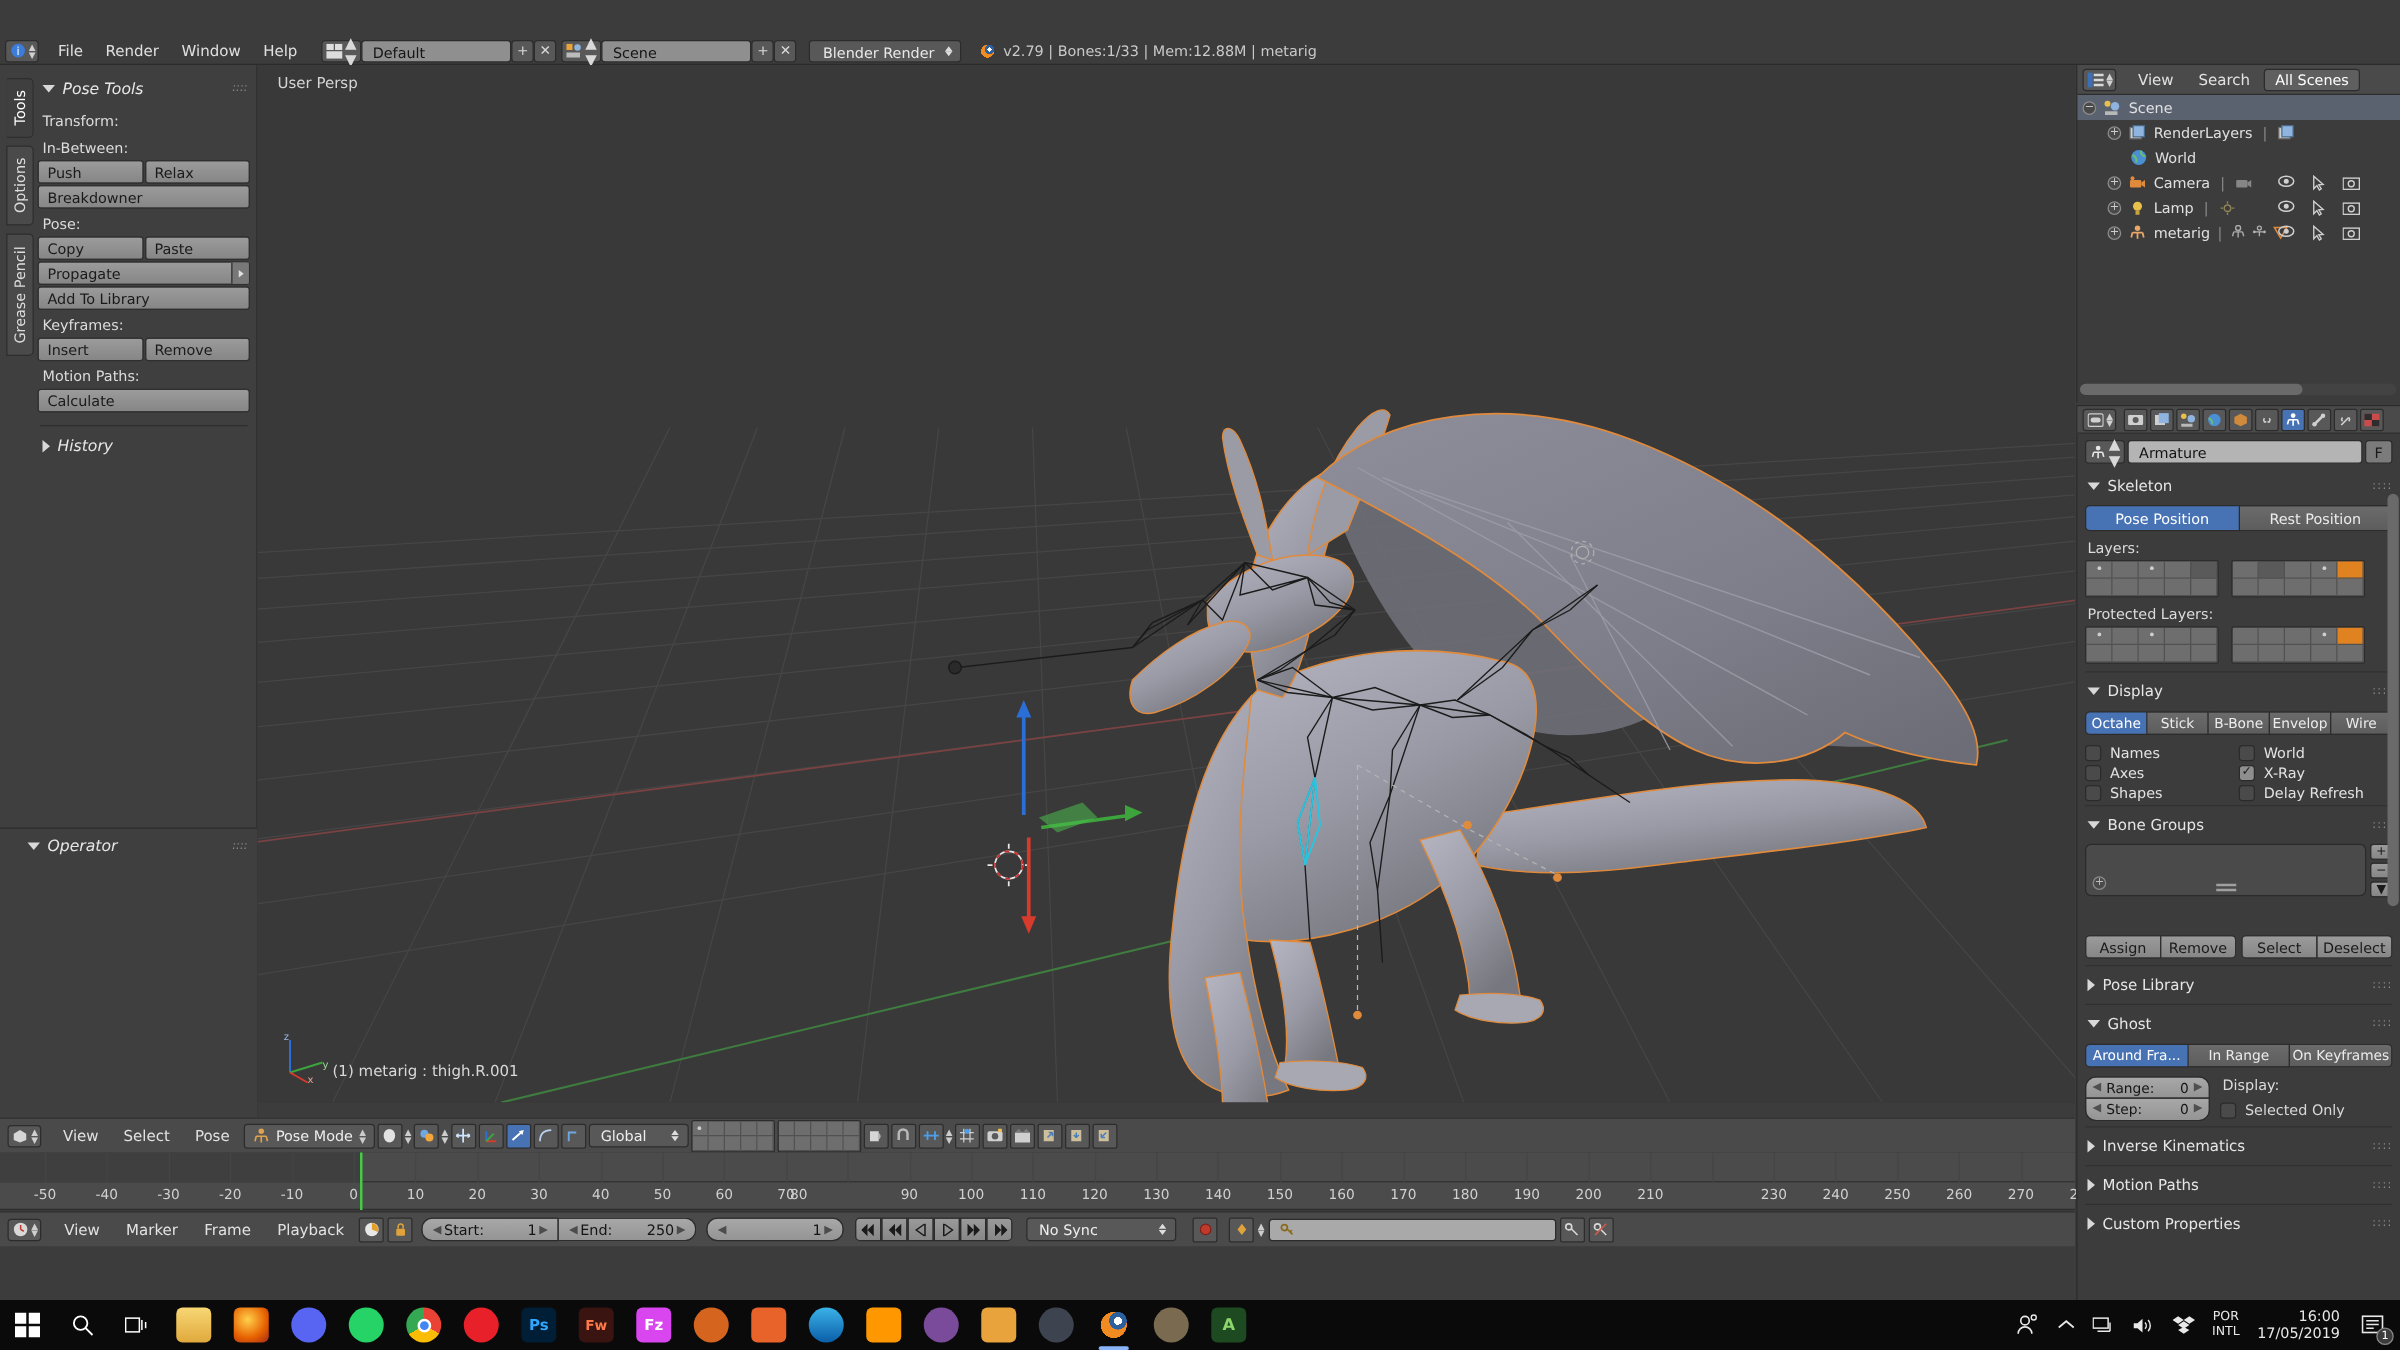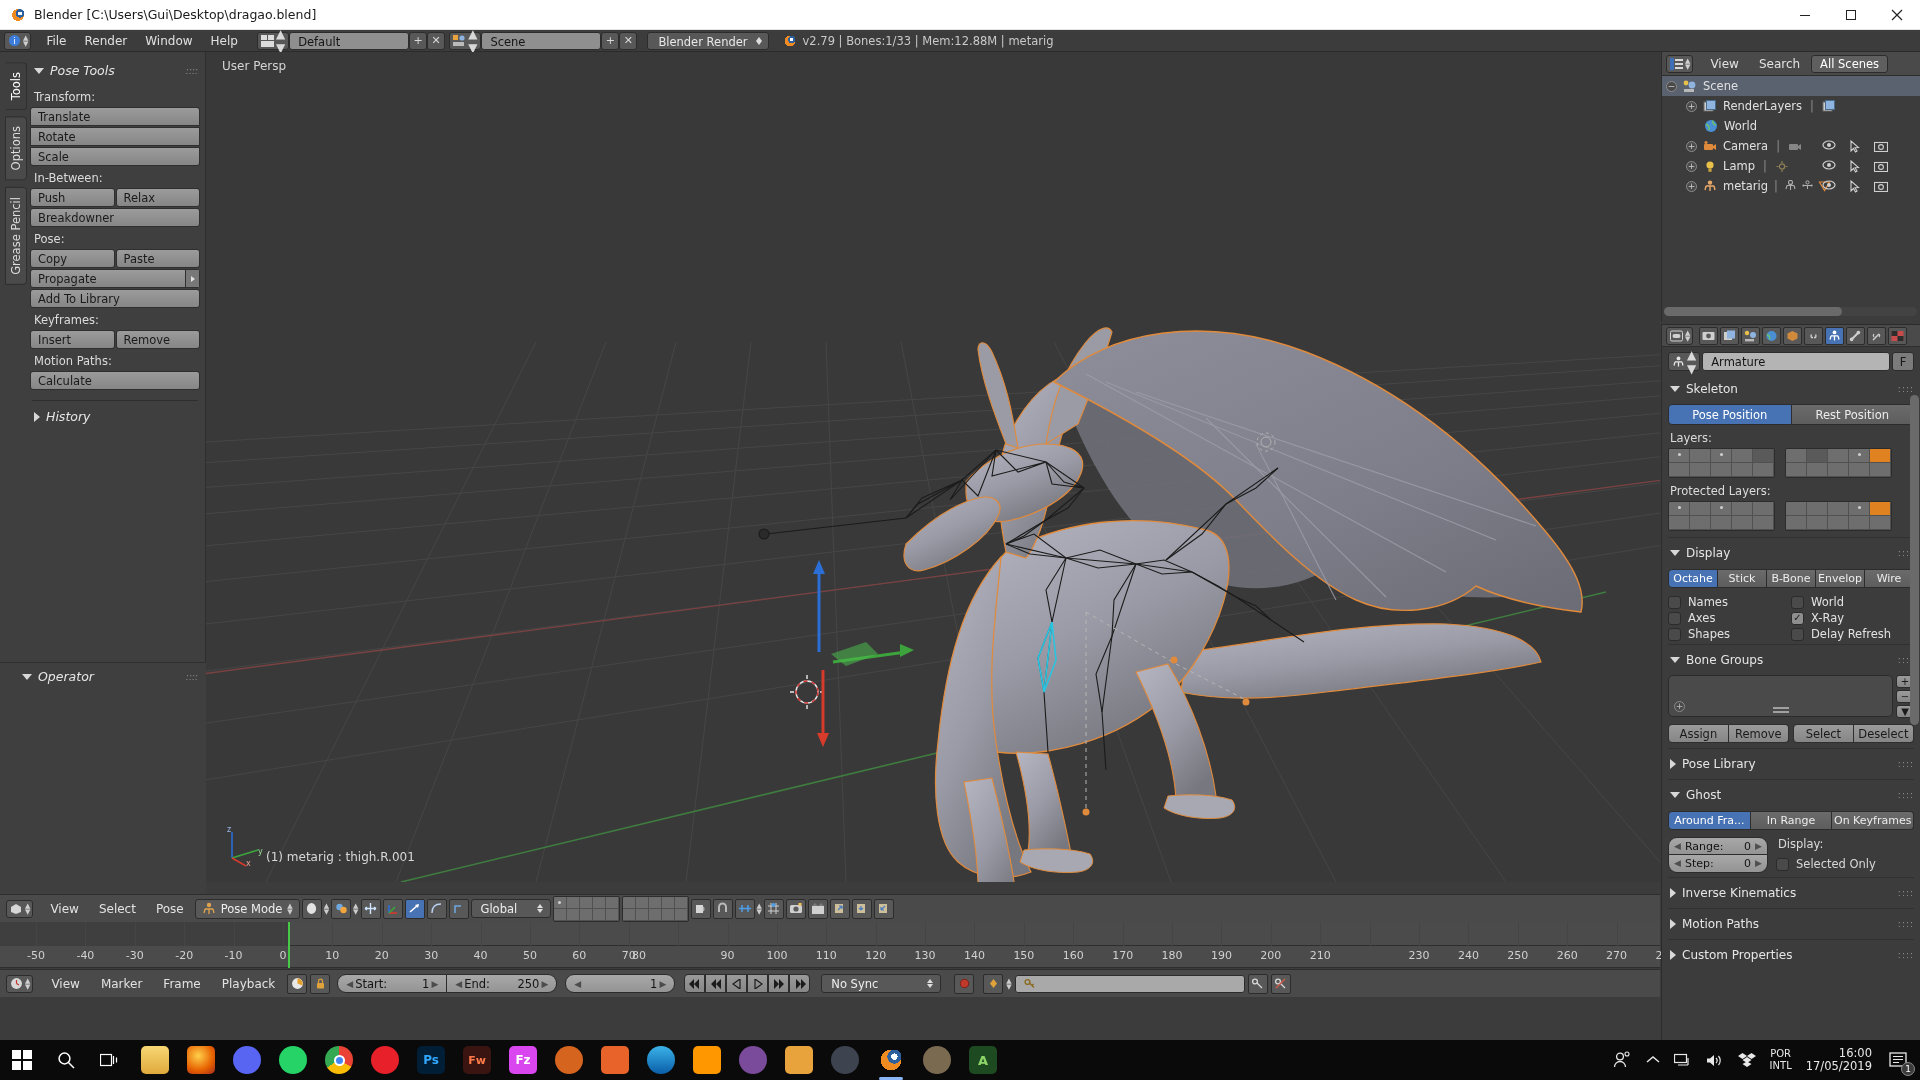--- a/index.html
+++ b/index.html
@@ -251,21 +251,21 @@
                  position:relative; }
   .listbox .lb .plus { position:absolute; left:5px; bottom:4px; width:11px;height:11px;border-radius:50%;
     border:1px solid #8a8a8a; color:#bbb; font-size:9px; line-height:9px; text-align:center; }
   .listbox .lb .eq { position:absolute; left:50%; bottom:7px; transform:translateX(-50%);
     width:16px;height:2px;background:#a0a0a0; box-shadow:0 4px 0 #a0a0a0; }
   .listbox .side { display:flex; flex-direction:column; gap:2px; width:18px; }
   .listbox .side > div { height:13px;background:linear-gradient(#9b9b9b,#868686);border:1px solid #2c2c2c;
     border-radius:3px; display:flex;align-items:center;justify-content:center;color:#1a1a1a;font-size:10px;}
   .btn4 { display:flex; gap:4px; margin:3px 0 4px 0; }
   .btn4 .g { display:flex; flex:1; }
-  .btn4 .g .btn { border-radius:0; }
+  .btn4 .g .btn { border-radius:0;margin-top:24px; }
   .btn4 .g .btn:first-child { border-radius:4px 0 0 4px; }
   .btn4 .g .btn:last-child { border-radius:0 4px 4px 0; border-left:0; }
   .btn.ctr { text-align:center; padding-left:0; }
   .numrow { display:flex; gap:8px; align-items:flex-start; margin-bottom:4px; }
   .numcol { width:100px; }
   .nfield { background:linear-gradient(#a8a8a8,#949494); color:#141414; border:1px solid #2c2c2c;
     height:18px; line-height:17px; font-size:11px; display:flex; align-items:center; padding:0 5px; }
   .nfield:first-child { border-radius:9px 9px 0 0; }
   .nfield:last-child { border-radius:0 0 9px 9px; border-top:0; }
   .nfield .l { margin-right:auto; }
@@ -290,41 +290,20 @@
   .badge { position:absolute; right:-3px; bottom:-3px; width:14px;height:14px;border-radius:50%;
            background:#3c3c3c; color:#fff; font-size:9px; display:flex;align-items:center;justify-content:center;
            border:1px solid #888; }
   svg { display:block; }
 </style>
 </head>
 <body>
 
 <div class="app">
 
-  <div class="titlebar">
-    <div class="ticon"></div>
-    <div class="ttext">Blender [C:\Users\Gui\Desktop\dragao.blend]</div>
-    <div class="winbtns">
-      <div class="winbtn">
-        <svg width="12" height="12" viewBox="0 0 12 12">
-            <rect x="1" y="6" width="10" height="1" fill="#222"></rect>
-          </svg>
-      </div>
-      <div class="winbtn">
-        <svg width="12" height="12" viewBox="0 0 12 12">
-            <rect x="1.5" y="1.5" width="9" height="9" fill="none" stroke="#222"></rect>
-          </svg>
-      </div>
-      <div class="winbtn close">
-        <svg width="12" height="12" viewBox="0 0 12 12">
-            <path d="M1 1 L11 11 M11 1 L1 11" stroke="#222" stroke-width="1.2"></path>
-          </svg>
-      </div>
-    </div>
-  </div>
 
   <div class="topbar">
     <div class="ed-sel">
       <span class="gl">
           <svg width="13" height="13" viewBox="0 0 13 13">
             <circle cx="6.5" cy="6.5" r="5.5" fill="#3b7dd8"></circle>
             <text x="6.5" y="10" font-size="9" fill="#fff" text-anchor="middle" font-family="DejaVu Sans">i</text>
           </svg>
         </span>
       <span class="arrows">▲<br>▼</span>
@@ -376,25 +355,20 @@
         <div class="vtab">Grease Pencil</div>
       </div>
       <div class="shelf-body">
         <div class="panel-head">
           <span class="tri"></span>
           <span>Pose Tools</span>
           <span class="grip" style="margin-left:auto;color:#8d8d8d;font-size:9px">::::</span>
         </div>
 
         <div class="sublabel">Transform:</div>
-        <div class="btn-stack">
-          <div class="btn">Translate</div>
-          <div class="btn">Rotate</div>
-          <div class="btn">Scale</div>
-        </div>
 
         <div class="sublabel">In-Between:</div>
         <div class="btn-row">
           <div class="btn">Push</div>
           <div class="btn">Relax</div>
         </div>
         <div class="btn">Breakdowner</div>
 
         <div class="sublabel">Pose:</div>
         <div class="btn-row">

